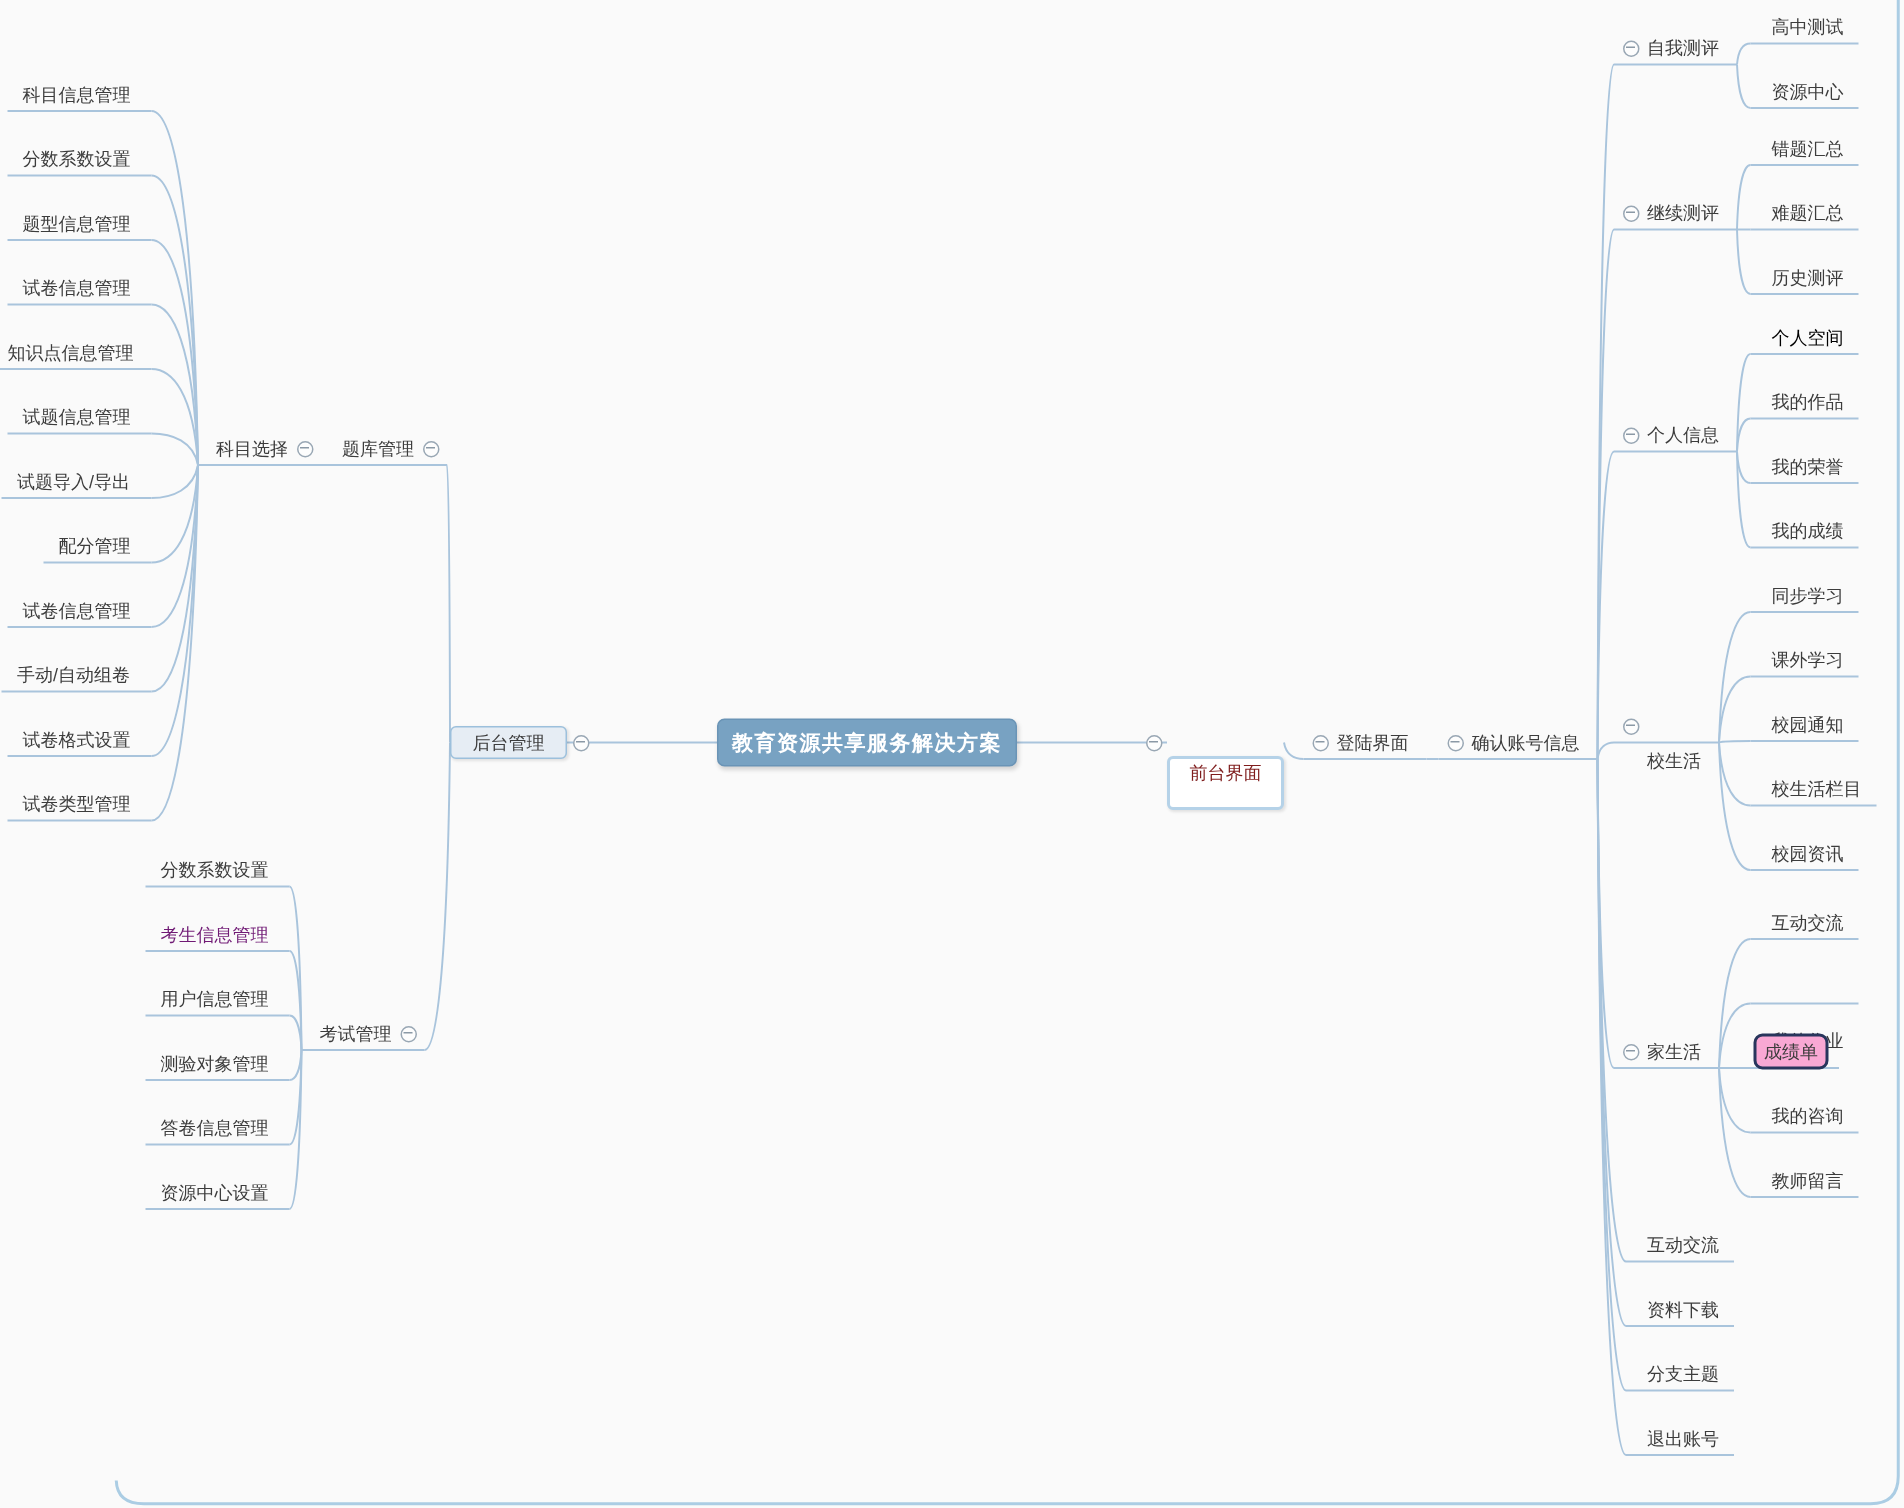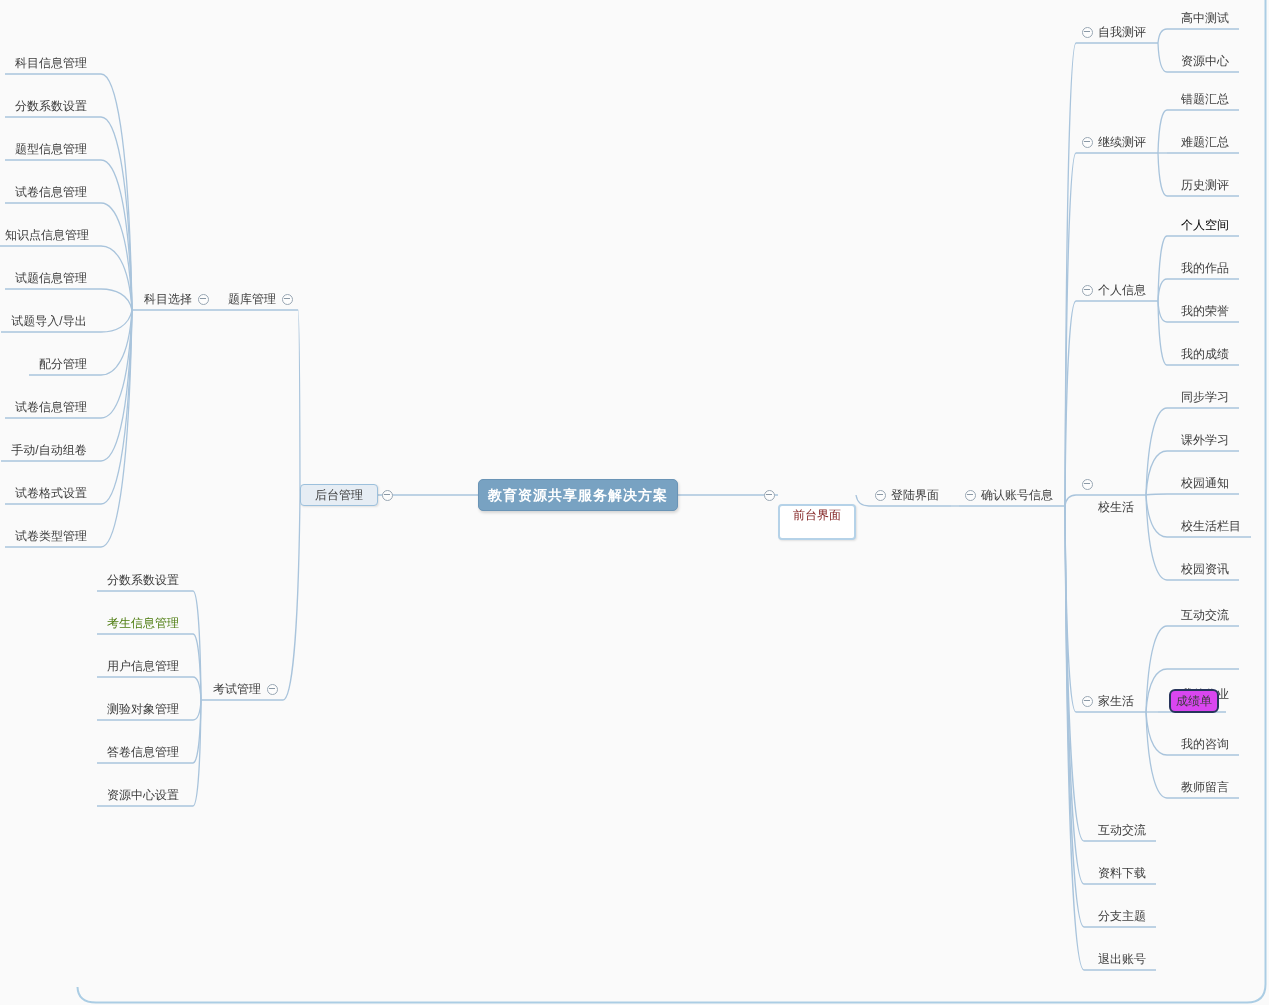--- a/index.html
+++ b/index.html
@@ -9,21 +9,21 @@
   .node{position:absolute;white-space:nowrap;text-align:center;color:#3c3c3c;font-size:12px;
         box-sizing:border-box;cursor:default;z-index:2;}
   .k-line{height:18px;line-height:18px;background:transparent;}
   .k-root{background:#78a2c2;border:1px solid #6a94b6;border-radius:5px;color:#ffffff;
           font-size:14px;font-weight:bold;letter-spacing:1px;line-height:30px;
           box-shadow:1px 2px 3px rgba(0,0,0,.15);z-index:3;}
   .k-box{background:#e6edf4;border:1px solid #9cc0dc;border-radius:4px;line-height:20px;
          box-shadow:1px 1px 2px rgba(0,0,0,.10);z-index:3;}
   .k-box2{background:#ffffff;border:2px solid #b5d2e8;border-radius:4px;line-height:18px;
           box-shadow:1px 1px 2px rgba(0,0,0,.10);z-index:3;}
-  .k-sel{background:#d946ef;border:2px solid #28355c;border-radius:6px;line-height:20px;z-index:3;}
+  .k-sel{background:#f9a8d4;border:2px solid #28355c;border-radius:6px;line-height:20px;z-index:3;}
   .collapse{position:absolute;width:11px;height:11px;border-radius:50%;background:#fdfdfd;
             border:1px solid #99a7b4;box-sizing:border-box;z-index:4;}
   .collapse::after{content:"";position:absolute;left:1.5px;right:1.5px;top:3.6px;height:1.2px;
                    background:#8b99a6;}
 </style>
 </head>
 <body>
 
 <div id="stage">
     <svg id="wires" width="1269" height="1005" viewBox="0 0 1269 1005">
@@ -148,21 +148,21 @@
     <div class="node k-line" style="color: rgb(60, 60, 60); left: 13px; top: 269px; width: 76px;">试题信息管理</div>
     <div class="node k-line" style="color: rgb(60, 60, 60); left: 9px; top: 312px; width: 80px;">试题导入/导出</div>
     <div class="node k-line" style="color: rgb(60, 60, 60); left: 37px; top: 355px; width: 52px;">配分管理</div>
     <div class="node k-line" style="color: rgb(60, 60, 60); left: 13px; top: 398px; width: 76px;">试卷信息管理</div>
     <div class="node k-line" style="color: rgb(60, 60, 60); left: 9px; top: 441px; width: 80px;">手动/自动组卷</div>
     <div class="node k-line" style="color: rgb(60, 60, 60); left: 13px; top: 484px; width: 76px;">试卷格式设置</div>
     <div class="node k-line" style="color: rgb(60, 60, 60); left: 13px; top: 527px; width: 76px;">试卷类型管理</div>
     <div class="node k-line" style="color: rgb(60, 60, 60); left: 211px; top: 680px; width: 52px;">考试管理</div>
     <div class="collapse" style="left: 266.5px; top: 683.5px;"></div>
     <div class="node k-line" style="color: rgb(60, 60, 60); left: 105px; top: 571px; width: 76px;">分数系数设置</div>
-    <div class="node k-line" style="color: #4d7c0f; left: 105px; top: 614px; width: 76px;">考生信息管理</div>
+    <div class="node k-line" style="color: #701a75; left: 105px; top: 614px; width: 76px;">考生信息管理</div>
     <div class="node k-line" style="color: rgb(60, 60, 60); left: 105px; top: 657px; width: 76px;">用户信息管理</div>
     <div class="node k-line" style="color: rgb(60, 60, 60); left: 105px; top: 700px; width: 76px;">测验对象管理</div>
     <div class="node k-line" style="color: rgb(60, 60, 60); left: 105px; top: 743px; width: 76px;">答卷信息管理</div>
     <div class="node k-line" style="color: rgb(60, 60, 60); left: 105px; top: 786px; width: 76px;">资源中心设置</div>
     <div class="node k-box2" style="color: #7f1d1d; left: 778px; top: 484px; width: 78px; height: 36px; margin-top: 20px;">前台界面</div>
     <div class="collapse" style="left: 763.5px; top: 489.5px;"></div>
     <div class="node k-line" style="color: rgb(60, 60, 60); left: 889px; top: 486px; width: 52px;">登陆界面</div>
     <div class="collapse" style="left: 874.5px; top: 489.5px;"></div>
     <div class="node k-line" style="color: rgb(60, 60, 60); left: 979px; top: 486px; width: 76px;">确认账号信息</div>
     <div class="collapse" style="left: 964.5px; top: 489.5px;"></div>

